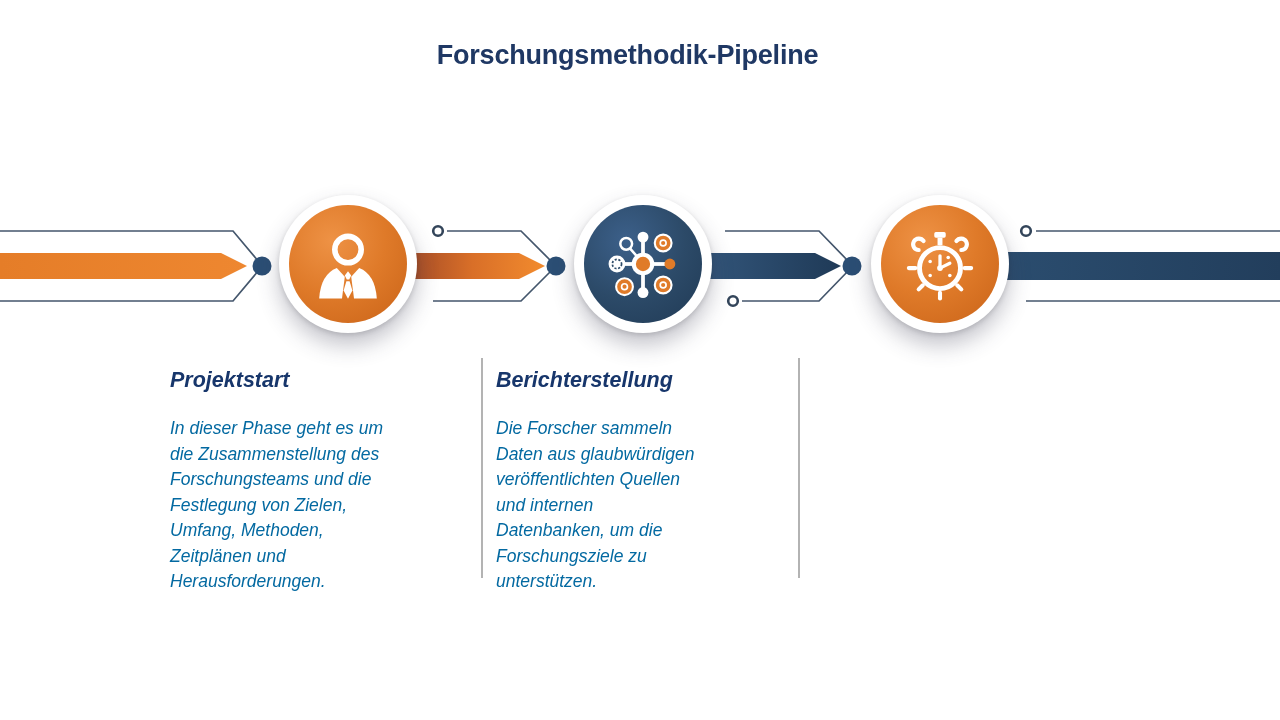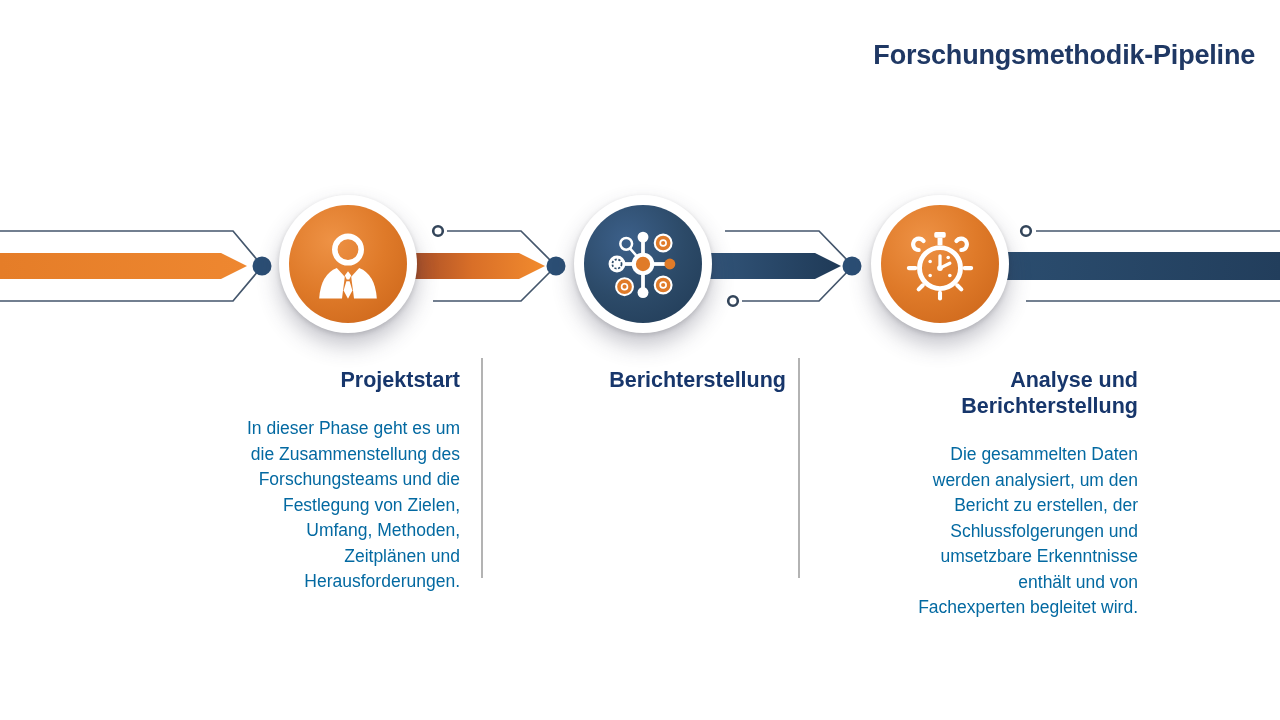--- a/index.html
+++ b/index.html
@@ -2,41 +2,41 @@
 <html><head>
 <meta charset="utf-8">
 <style>
   html,body{margin:0;padding:0;background:#ffffff;}
   .slide{
     position:relative;width:1280px;height:720px;overflow:hidden;background:#ffffff;
     font-family:"Liberation Sans", sans-serif;
   }
   .title{
     position:absolute;left:0;top:40px;width:1255px;margin:0;
-    text-align:right;font-size:27px;font-weight:700;color:#1f3864;letter-spacing:-.2px;
+    text-align:center;font-size:27px;font-weight:700;color:#1f3864;letter-spacing:-.2px;
   }
   .connector{position:absolute;left:0;top:185px;width:1280px;height:165px;z-index:1;}
   .oline{fill:none;stroke:#44566c;stroke-width:1.7px;}
   .dot{fill:#2b4e74;}
   .ring{fill:#ffffff;stroke:#33455a;stroke-width:2.6px;}
   .circle{
     position:absolute;width:138px;height:138px;border-radius:50%;background:#ffffff;z-index:2;
     box-shadow:0 12px 22px rgba(55,55,80,.30), 0 2px 5px rgba(0,0,0,.14);
     display:flex;align-items:center;justify-content:center;
   }
   .circle-inner{
     width:118px;height:118px;border-radius:50%;
     display:flex;align-items:center;justify-content:center;
   }
   .inner-orange{background:radial-gradient(circle at 36% 30%, #ee9245 0%, #df7a29 48%, #c96318 100%);}
   .inner-navy{background:radial-gradient(circle at 36% 30%, #3c608a 0%, #2c4a68 52%, #203a55 100%);}
   .c1{left:279px;top:195px;}
   .c2{left:574px;top:195px;}
   .c3{left:871px;top:195px;}
-  .col{position:absolute;text-align:right;z-index:3;}
+  .col{position:absolute;text-align:left;z-index:3;font-style:italic;}
   .col h2{margin:0;font-size:21.5px;line-height:26px;font-weight:700;color:#17366b;}
   .col p{margin:23px 0 0;font-size:17.5px;line-height:25.5px;color:#0369a1;white-space:pre-line;}
   .col1{left:170px;top:367px;width:290px;}
   .col2{left:496px;top:367px;width:290px;}
   .col3{left:828px;top:367px;width:310px;}
   .vdivider{position:absolute;top:358px;width:2px;height:220px;background:#b3b3b3;z-index:3;}
   .d1{left:481px;}
   .d2{left:798px;}
 </style>
 </head>
@@ -181,28 +181,25 @@
 Festlegung von Zielen,
 Umfang, Methoden,
 Zeitplänen und
 Herausforderungen.</p>
   </div>
 
   <div class="vdivider d1"></div>
 
   <div class="col col2">
     <h2>Berichterstellung</h2>
+    <p>Die Forscher sammeln
+Daten aus glaubwürdigen
+veröffentlichten Quellen
+und internen
+Datenbanken, um die
+Forschungsziele zu
+unterstützen.</p>
   </div>
 
   <div class="vdivider d2"></div>
 
-  <div class="col col3">
-    <h2>Analyse und Berichterstellung</h2>
-    <p>Die gesammelten Daten
-werden analysiert, um den
-Bericht zu erstellen, der
-Schlussfolgerungen und
-umsetzbare Erkenntnisse
-enthält und von
-Fachexperten begleitet wird.</p>
-  </div>
 
 </div>
 
 </body></html>

